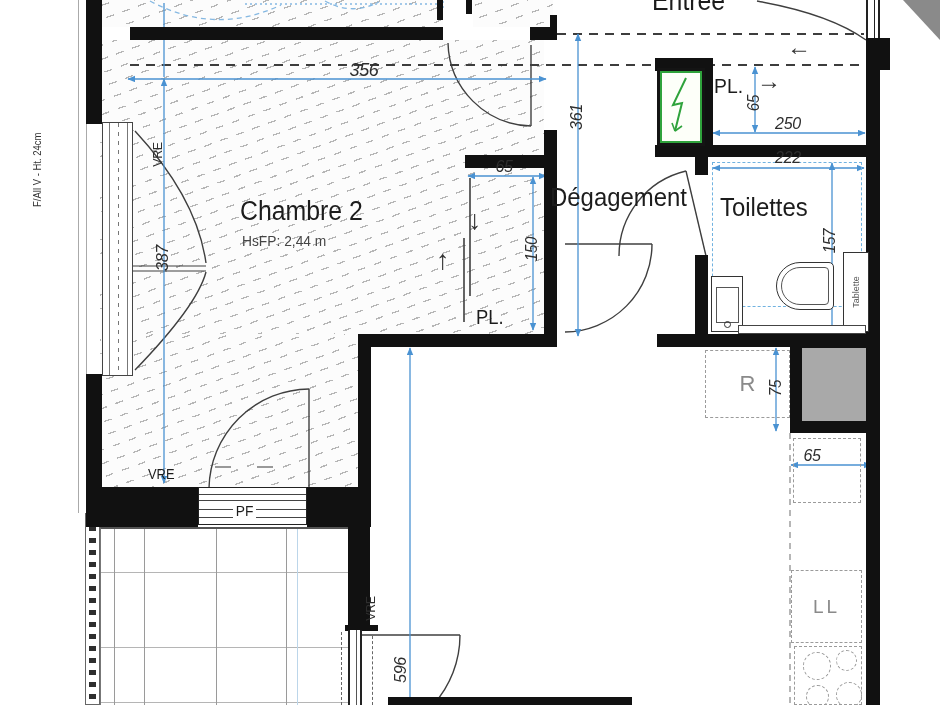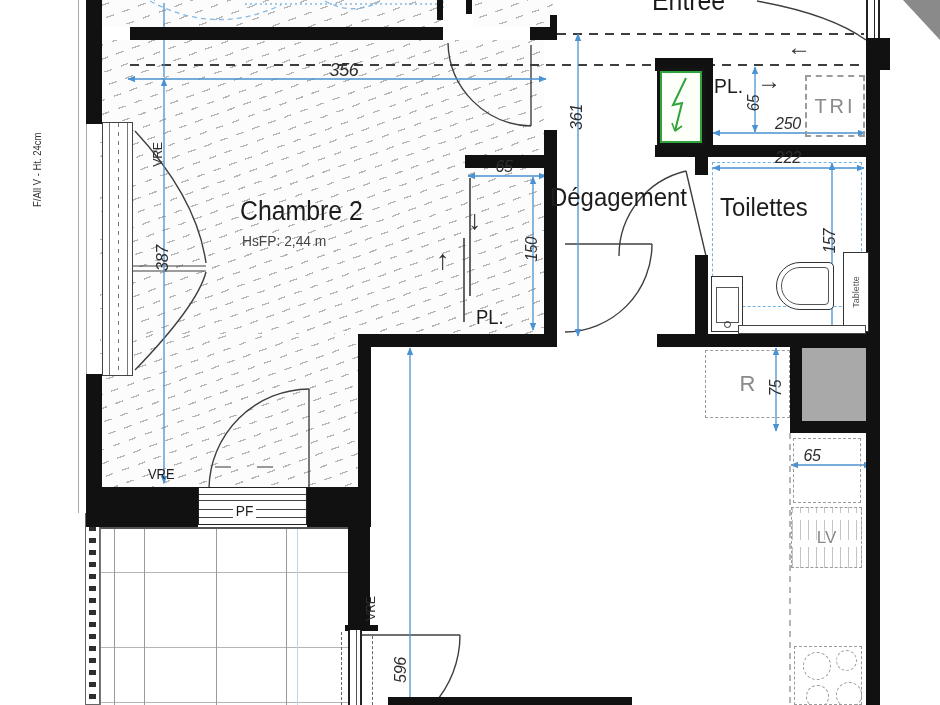--- a/index.html
+++ b/index.html
@@ -139,44 +139,41 @@
 
   <div class="abs" style="left:866px;top:0;width:14px;height:38px;border-left:2px solid #222;border-right:2px solid #222;box-sizing:border-box;background:#fff;background-image:linear-gradient(#222,#222);background-size:1px 100%;background-position:6px 0;background-repeat:no-repeat;"></div>
 
   <div class="abs" style="left:660px;top:71px;width:42px;height:72px;border:2px solid #2fa33c;box-shadow:0 0 0 3px #141414;box-sizing:border-box;background:#fdfff9;">
     <svg width="38" height="66" viewBox="0 0 38 66">
       <path d="M24,5 L11,32 L20,30 L13,58" stroke="#2fa33c" stroke-width="2" fill="none"></path>
       <path d="M13,58 L10,50 M13,58 L20,53" stroke="#2fa33c" stroke-width="1.6" fill="none"></path>
     </svg>
   </div>
 
-  <div class="dashbox" style="left:805px;top:75px;width:60px;height:62px;display:flex;align-items:center;justify-content:center;">
-    <span class="gray" style="font-size:20px;letter-spacing:3px;">TRI</span>
-  </div>
 
   <div class="abs" style="left:712px;top:162px;width:150px;height:145px;border:1.5px dashed #70b2e0;box-sizing:border-box;"></div>
 
   <div class="fix" style="left:711px;top:276px;width:32px;height:56px;">
     <div class="abs" style="left:4px;top:10px;width:21px;height:34px;border:1px solid #555;"></div>
     <div class="abs" style="left:12px;top:44px;width:5px;height:5px;border:1px solid #333;border-radius:50%;"></div>
   </div>
   <div class="fix" style="left:776px;top:262px;width:58px;height:48px;border-radius:24px 5px 5px 24px;">
     <div class="abs" style="left:4px;top:4px;width:46px;height:36px;border:1px solid #555;border-radius:19px 4px 4px 19px;"></div>
   </div>
   <div class="fix" style="left:843px;top:252px;width:26px;height:80px;display:flex;align-items:center;justify-content:center;">
     <span style="font-size:9px;color:#555;transform:rotate(-90deg);white-space:nowrap;">Tablette</span>
   </div>
   <div class="abs" style="left:738px;top:325px;width:128px;height:9px;border:1px solid #444;box-sizing:border-box;background:#fff;"></div>
 
   <div class="dashbox" style="left:705px;top:350px;width:85px;height:68px;border-width:1.5px;display:flex;align-items:center;justify-content:center;">
     <span class="gray" style="font-size:22px;">R</span>
   </div>
   <div class="dashbox" style="left:793px;top:438px;width:68px;height:65px;border-width:1.5px;"></div>
-  <div class="dashbox" style="left:791px;top:507px;width:71px;height:61px;border-width:1.5px;background-image:repeating-linear-gradient(0deg,transparent 0 20px,#fff 20px 27px),repeating-linear-gradient(90deg,#c4c4c4 0 1px,transparent 1px 8px);display:flex;align-items:center;justify-content:center;">
-    <span class="gray" style="font-size:17px;text-shadow:0 0 3px #fff,0 0 3px #fff;">LV</span>
+  <div class="dashbox" style="left:791px;top:570px;width:71px;height:73px;border-width:1.5px;display:flex;align-items:center;justify-content:center;">
+    <span class="gray" style="font-size:19px;letter-spacing:3px;">LL</span>
   </div>
   <div class="dashbox" style="left:794px;top:646px;width:68px;height:59px;border-width:1.5px;">
     <div class="abs" style="left:8px;top:5px;width:26px;height:26px;border:1px dashed #9b9b9b;border-radius:50%;"></div>
     <div class="abs" style="left:41px;top:3px;width:19px;height:19px;border:1px dashed #9b9b9b;border-radius:50%;"></div>
     <div class="abs" style="left:11px;top:38px;width:21px;height:21px;border:1px dashed #9b9b9b;border-radius:50%;"></div>
     <div class="abs" style="left:41px;top:35px;width:24px;height:24px;border:1px dashed #9b9b9b;border-radius:50%;"></div>
   </div>
 
   <div class="lbl" style="left:652px;top:-14px;font-size:27px;">Entrée</div>
   <div class="lbl" style="left:240px;top:196px;font-size:27px;">Chambre 2</div>
@@ -187,21 +184,21 @@
   <div class="lbl" style="left:476px;top:306px;font-size:20px;">PL.</div>
   <div class="lbl" style="left:148px;top:466px;font-size:14px;">VRE</div>
   <div class="dim-t" style="left:127px;top:147px;width:60px;font-style:normal;font-size:13px;transform:rotate(-90deg) scaleX(.95);">VRE</div>
   <div class="dim-t" style="left:340px;top:601px;width:60px;font-style:normal;font-size:13px;transform:rotate(-90deg) scaleX(.95);">VRE</div>
 
   <div class="abs" style="left:787px;top:33px;font-size:24px;color:#333;">←</div>
   <div class="abs" style="left:757px;top:67px;font-size:24px;color:#333;">→</div>
   <div class="abs" style="left:468px;top:205px;font-size:27px;color:#333;">↓</div>
   <div class="abs" style="left:436px;top:245px;font-size:27px;color:#333;">↑</div>
 
-  <div class="dim-t" style="left:318px;top:60px;width:52px;font-size:18px;">356</div>
+  <div class="dim-t" style="left:338px;top:60px;width:52px;font-size:18px;">356</div>
   <div class="dim-t rot" style="left:133px;top:248px;width:60px;">387</div>
   <div class="dim-t rot" style="left:547px;top:107px;width:60px;">361</div>
   <div class="dim-t rot" style="left:724px;top:94px;width:60px;font-size:16px;">65</div>
   <div class="dim-t" style="left:762px;top:115px;width:52px;font-size:16px;">250</div>
   <div class="dim-t" style="left:762px;top:149px;width:52px;font-size:16px;">222</div>
   <div class="dim-t rot" style="left:800px;top:232px;width:60px;font-size:16px;">157</div>
   <div class="dim-t" style="left:482px;top:158px;width:44px;font-size:16px;">65</div>
   <div class="dim-t rot" style="left:502px;top:240px;width:60px;font-size:16px;">150</div>
   <div class="dim-t rot" style="left:746px;top:379px;width:60px;font-size:16px;">75</div>
   <div class="dim-t" style="left:790px;top:447px;width:44px;font-size:16px;background:rgba(255,255,255,.0);">65</div>

